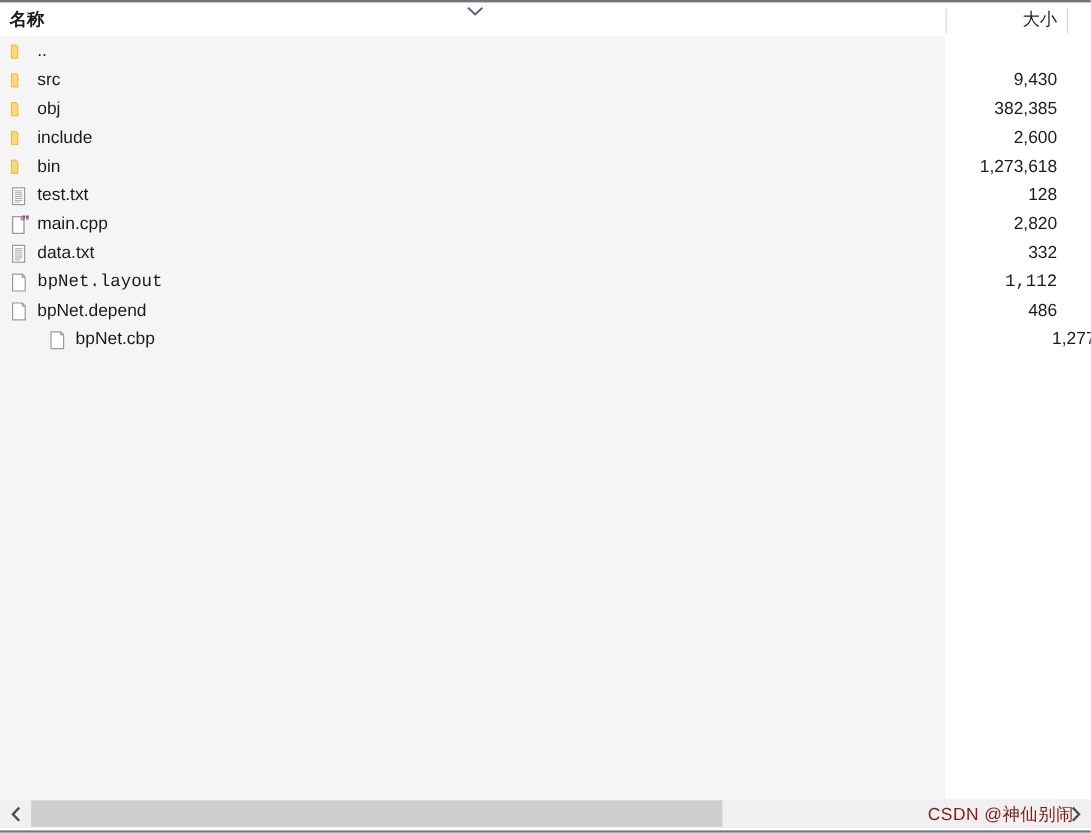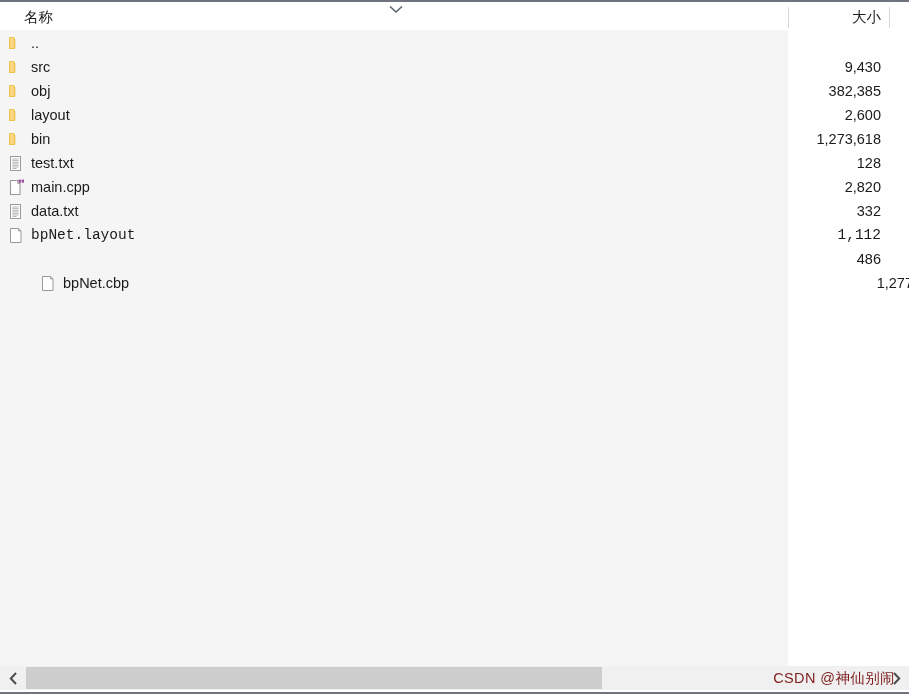--- a/index.html
+++ b/index.html
@@ -36,22 +36,23 @@
   .header-cell {
     position: absolute;
     top: 0;
     height: 26px;
     line-height: 26px;
     font-size: 14.5px;
     color: #1b1b1b;
     white-space: nowrap;
   }
   .header-name {
-    left: 24px;
+    left: 8px;
     text-align: left;
+    font-weight: bold;
   }
   .header-size {
     right: 28px;
     text-align: center;
   }
   .header-divider {
     position: absolute;
     top: 3px;
     width: 1px;
     height: 21px;
@@ -238,21 +239,21 @@
         <div class="row-size">382,385</div>
       </div>
       <div class="row" style="top: 101px;">
         <div class="row-name">
           <span class="icon">
             <svg width="16" height="16" viewBox="0 0 16 16">
               <path d="M1.5 2.5 h4.2 l1.1 1.6 h0 v9.4 h-5.3 z" fill="#fcd77f" stroke="#e8b930" stroke-width="0.8"></path>
               <path d="M6.6 3.2 h0.6 v10.3 h-0.6 z" fill="#e8b930" opacity="0.35"></path>
             </svg>
           </span>
-          <span class="row-label">layout</span>
+          <span class="row-label">include</span>
         </div>
         <div class="row-size">2,600</div>
       </div>
       <div class="row" style="top: 125px;">
         <div class="row-name">
           <span class="icon">
             <svg width="16" height="16" viewBox="0 0 16 16">
               <path d="M1.5 2.5 h4.2 l1.1 1.6 h0 v9.4 h-5.3 z" fill="#fcd77f" stroke="#e8b930" stroke-width="0.8"></path>
               <path d="M6.6 3.2 h0.6 v10.3 h-0.6 z" fill="#e8b930" opacity="0.35"></path>
             </svg>
@@ -326,20 +327,29 @@
             <svg width="16" height="17" viewBox="0 0 16 17">
               <path d="M2.5 1.5 h8.1 l2.4 2.4 v11.6 h-10.5 z" fill="#ffffff" stroke="#9a9a9a" stroke-width="1"></path>
               <path d="M10.6 1.5 v2.4 h2.4" fill="none" stroke="#9a9a9a" stroke-width="1"></path>
             </svg>
           </span>
           <span class="row-label">bpNet.layout</span>
         </div>
         <div class="row-size">1,112</div>
       </div>
       <div class="row" style="top: 245px;">
+        <div class="row-name">
+          <span class="icon">
+            <svg width="16" height="17" viewBox="0 0 16 17">
+              <path d="M2.5 1.5 h8.1 l2.4 2.4 v11.6 h-10.5 z" fill="#ffffff" stroke="#9a9a9a" stroke-width="1"></path>
+              <path d="M10.6 1.5 v2.4 h2.4" fill="none" stroke="#9a9a9a" stroke-width="1"></path>
+            </svg>
+          </span>
+          <span class="row-label">bpNet.depend</span>
+        </div>
         <div class="row-size">486</div>
       </div>
       <div class="row" style="top: 269px; margin-left: 32px;">
         <div class="row-name">
           <span class="icon">
             <svg width="16" height="17" viewBox="0 0 16 17">
               <path d="M2.5 1.5 h8.1 l2.4 2.4 v11.6 h-10.5 z" fill="#ffffff" stroke="#9a9a9a" stroke-width="1"></path>
               <path d="M10.6 1.5 v2.4 h2.4" fill="none" stroke="#9a9a9a" stroke-width="1"></path>
             </svg>
           </span>

